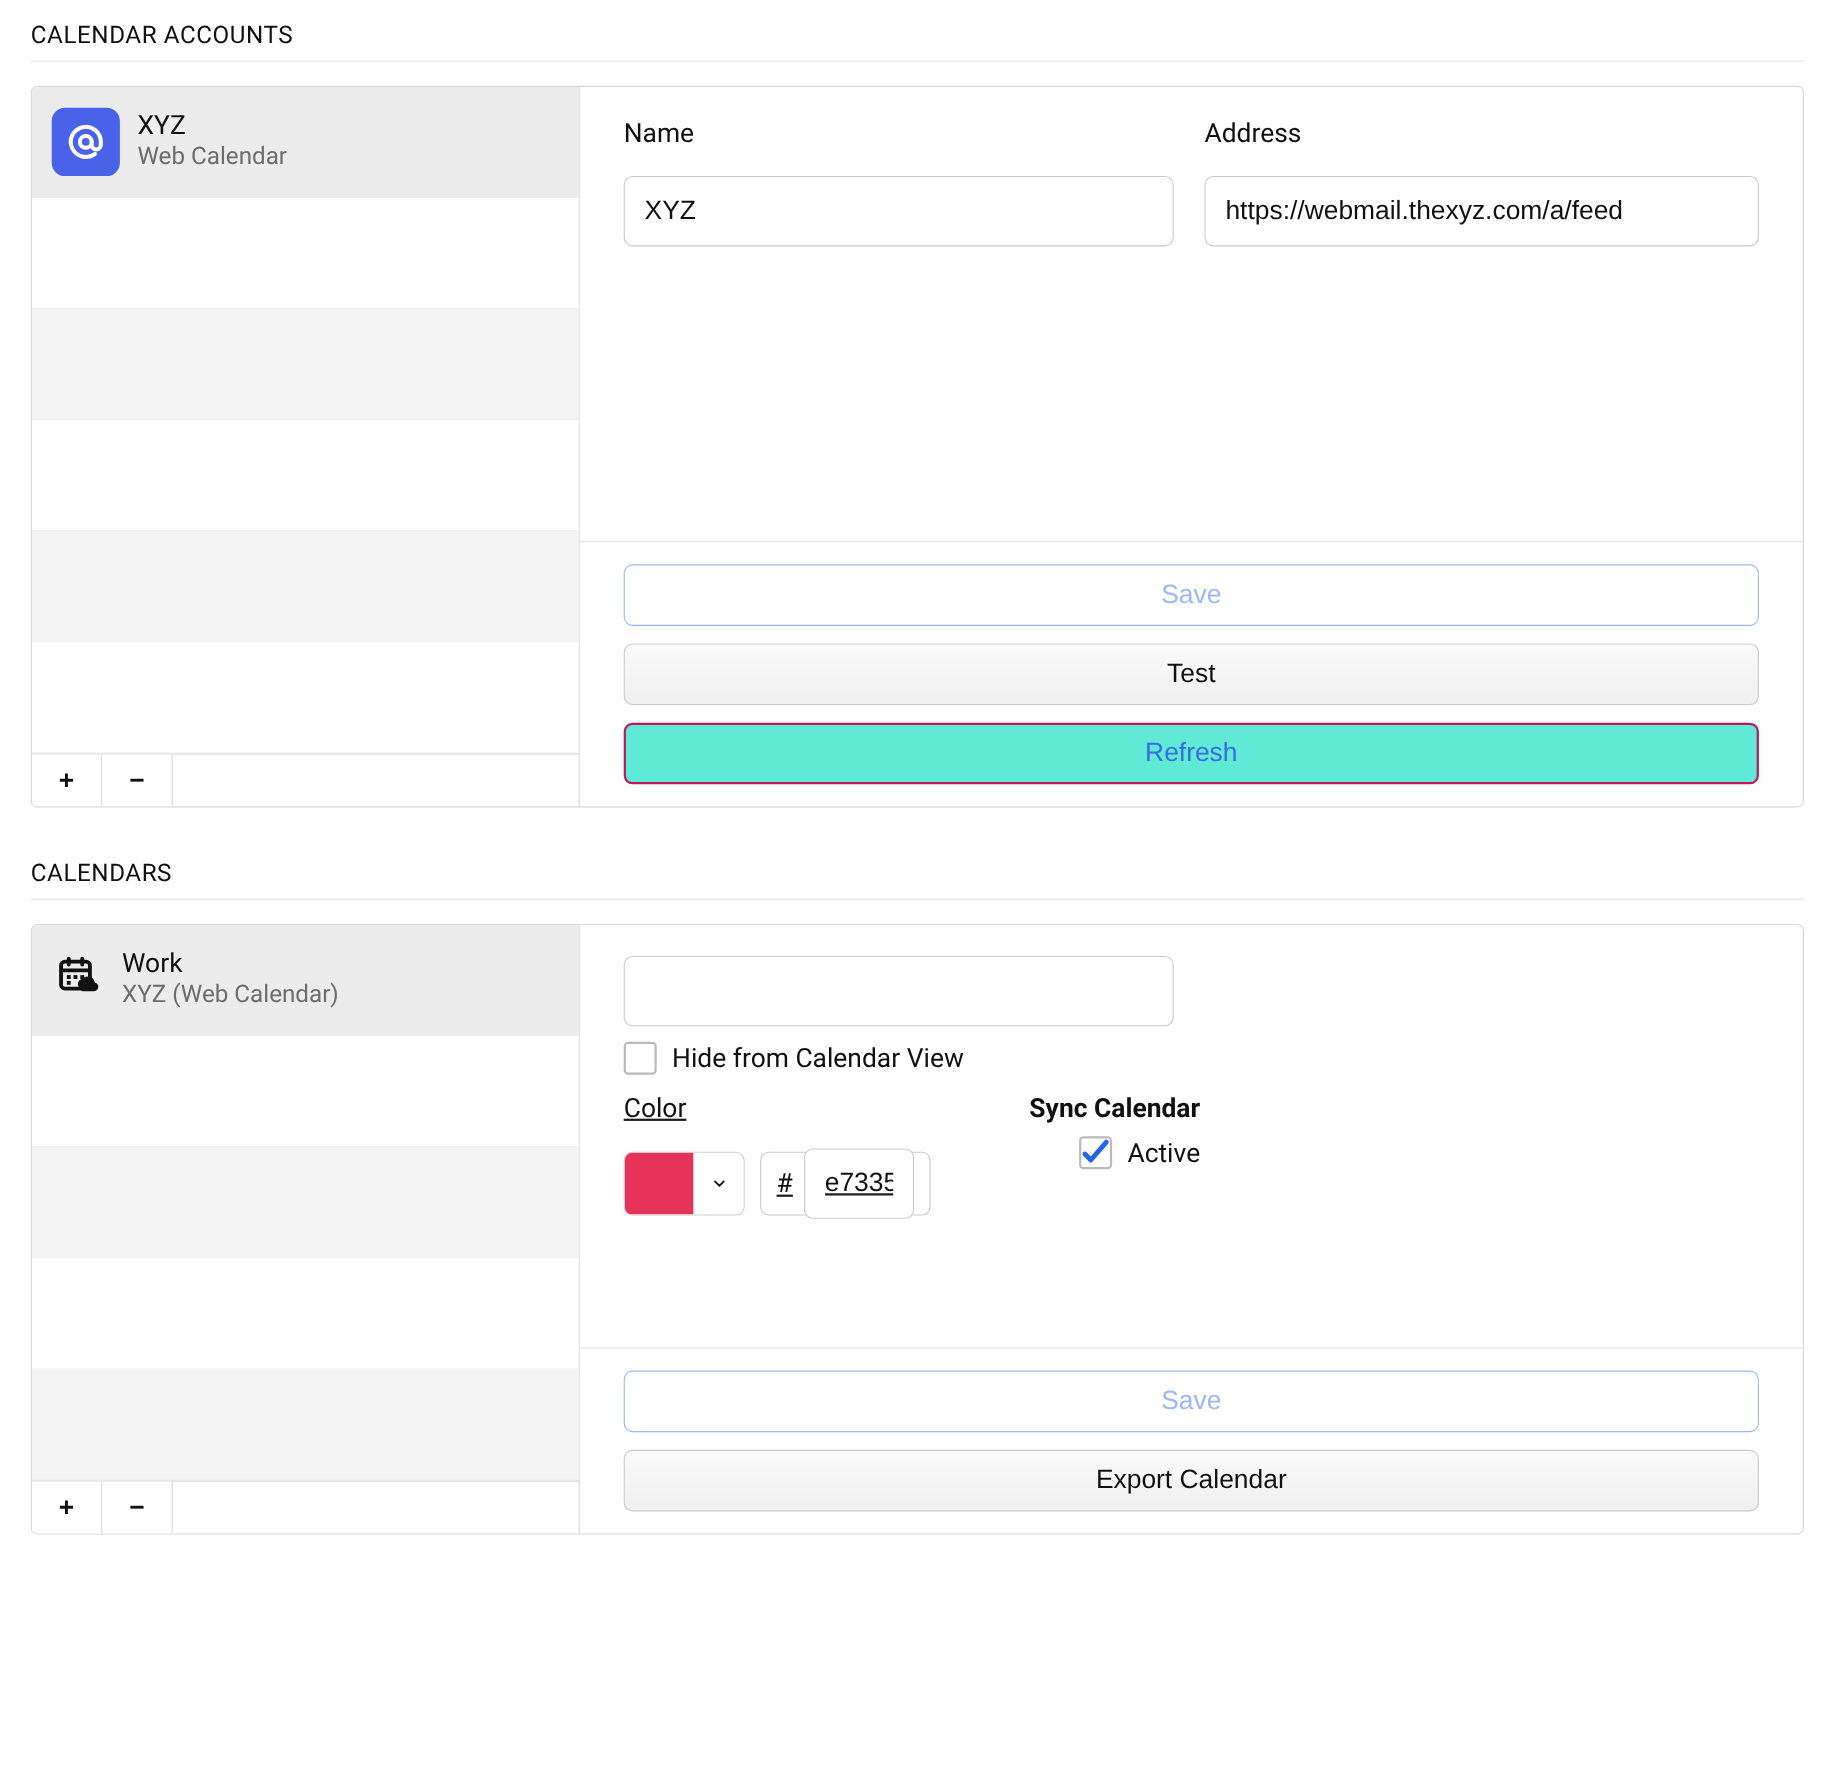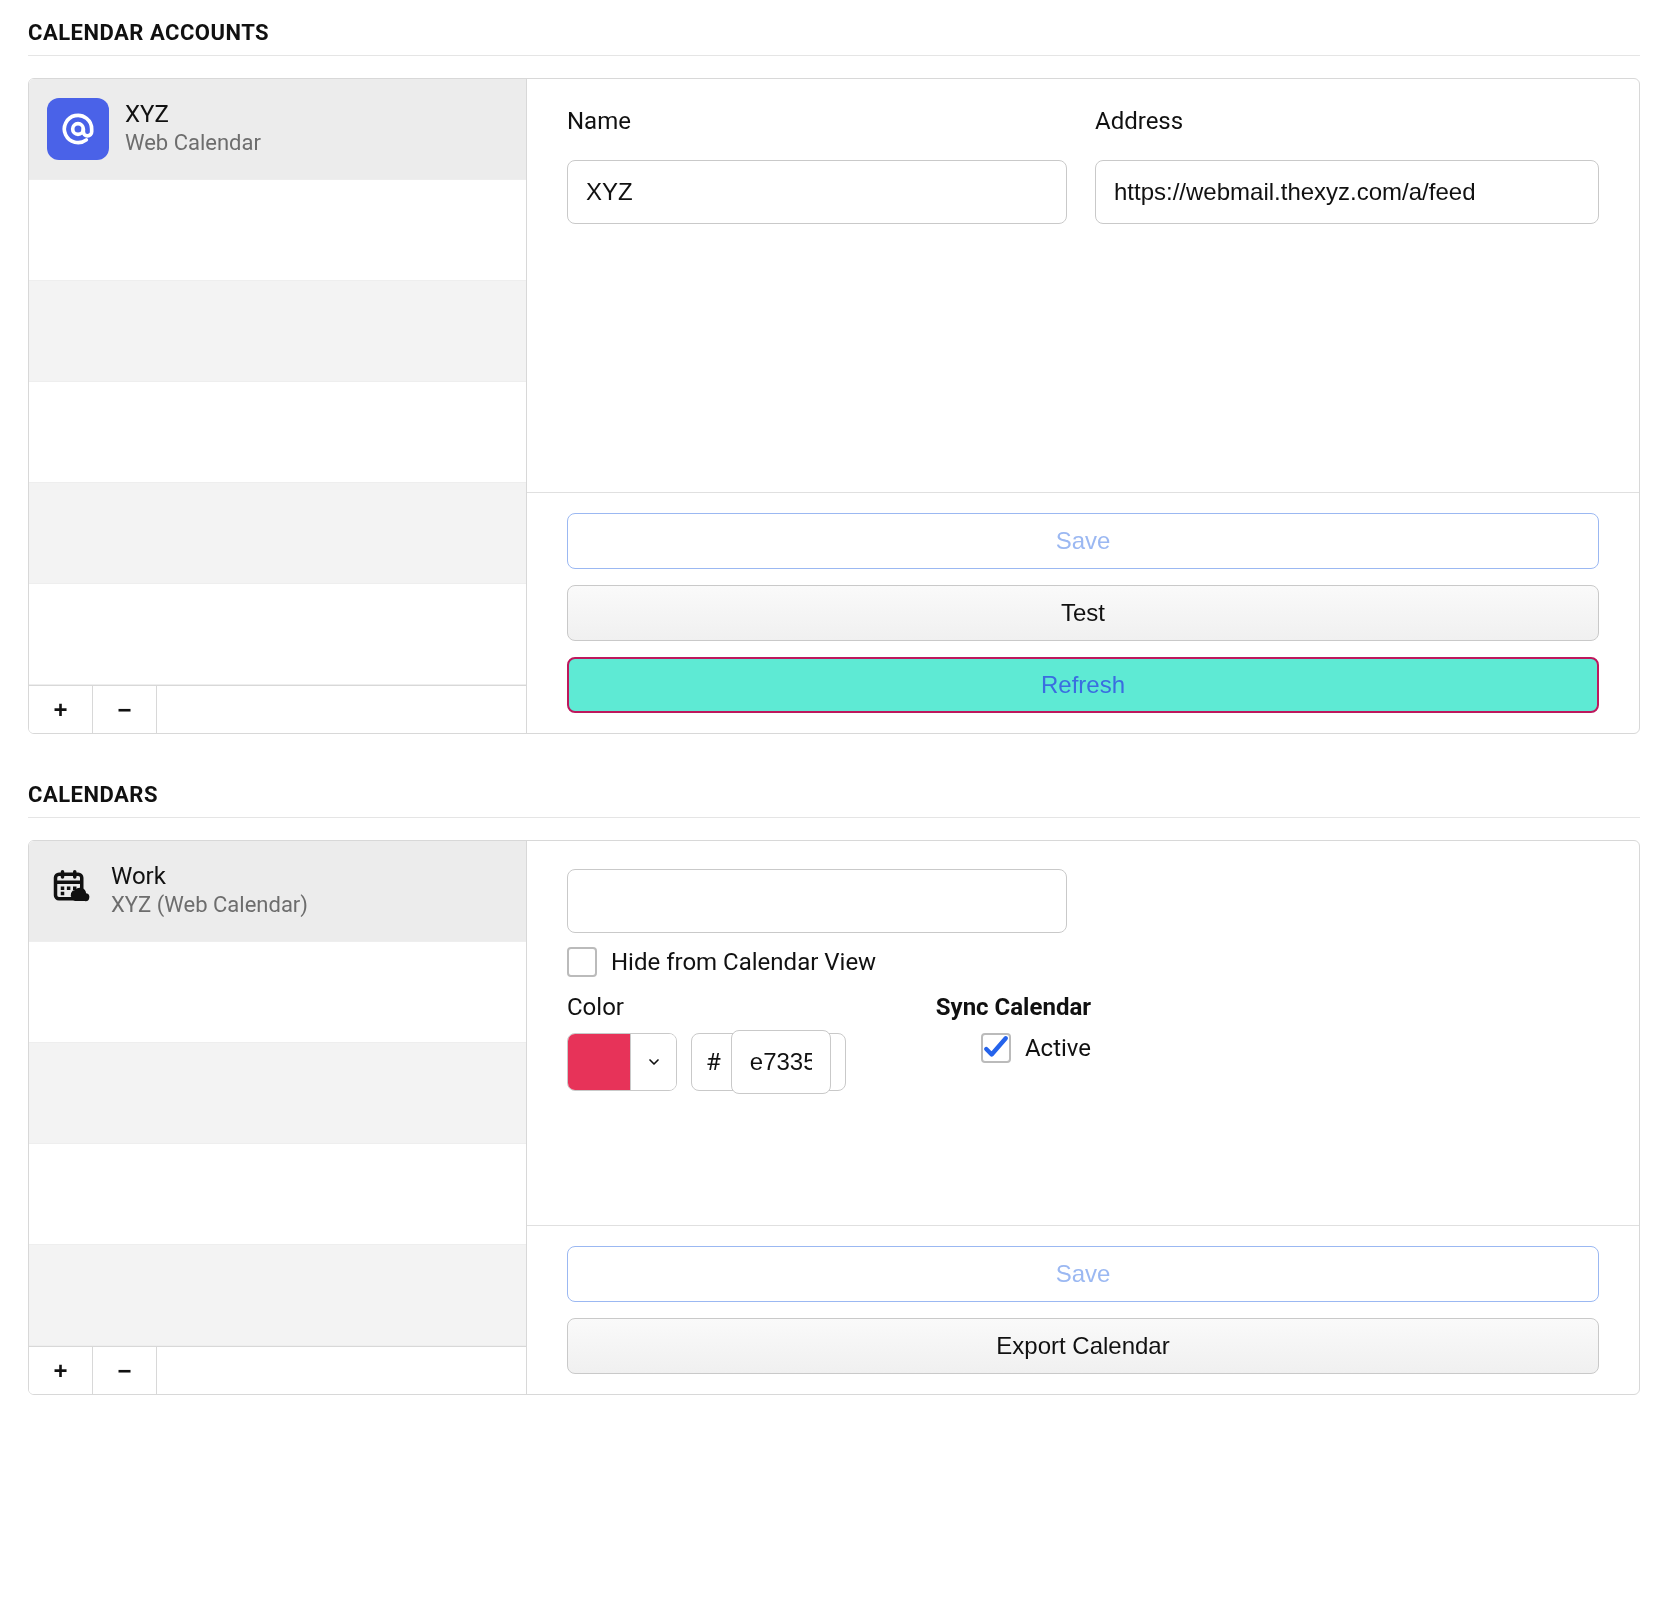--- a/index.html
+++ b/index.html
@@ -5,21 +5,21 @@
   * { box-sizing: border-box; margin: 0; padding: 0; }
   body {
     font-family: -apple-system, BlinkMacSystemFont, "Segoe UI", Roboto, Helvetica, Arial, sans-serif;
     background: #fff;
     color: #1a1a1a;
     padding: 20px 28px;
     width: 1668px;
   }
   .section-title {
     font-size: 22px;
-    font-weight: 700;
+    font-weight: 400;
     letter-spacing: 0.5px;
     text-transform: uppercase;
     margin-bottom: 10px;
     color: #111;
   }
   .hr {
     border: none;
     border-top: 1px solid #e5e5e5;
     margin-bottom: 22px;
   }
@@ -203,21 +203,22 @@
     font-size: 24px;
     color: #111;
   }
   .color-sync-row {
     display: flex;
     gap: 90px;
   }
   .color-block {
     display: flex;
     flex-direction: column;
-    gap: 12px;
+    gap: 26px;
+    text-decoration: underline;
   }
   .color-controls {
     display: flex;
     gap: 14px;
     align-items: center;
   }
   .swatch-wrap {
     display: flex;
     border: 1px solid #c9c9c9;
     border-radius: 8px;

